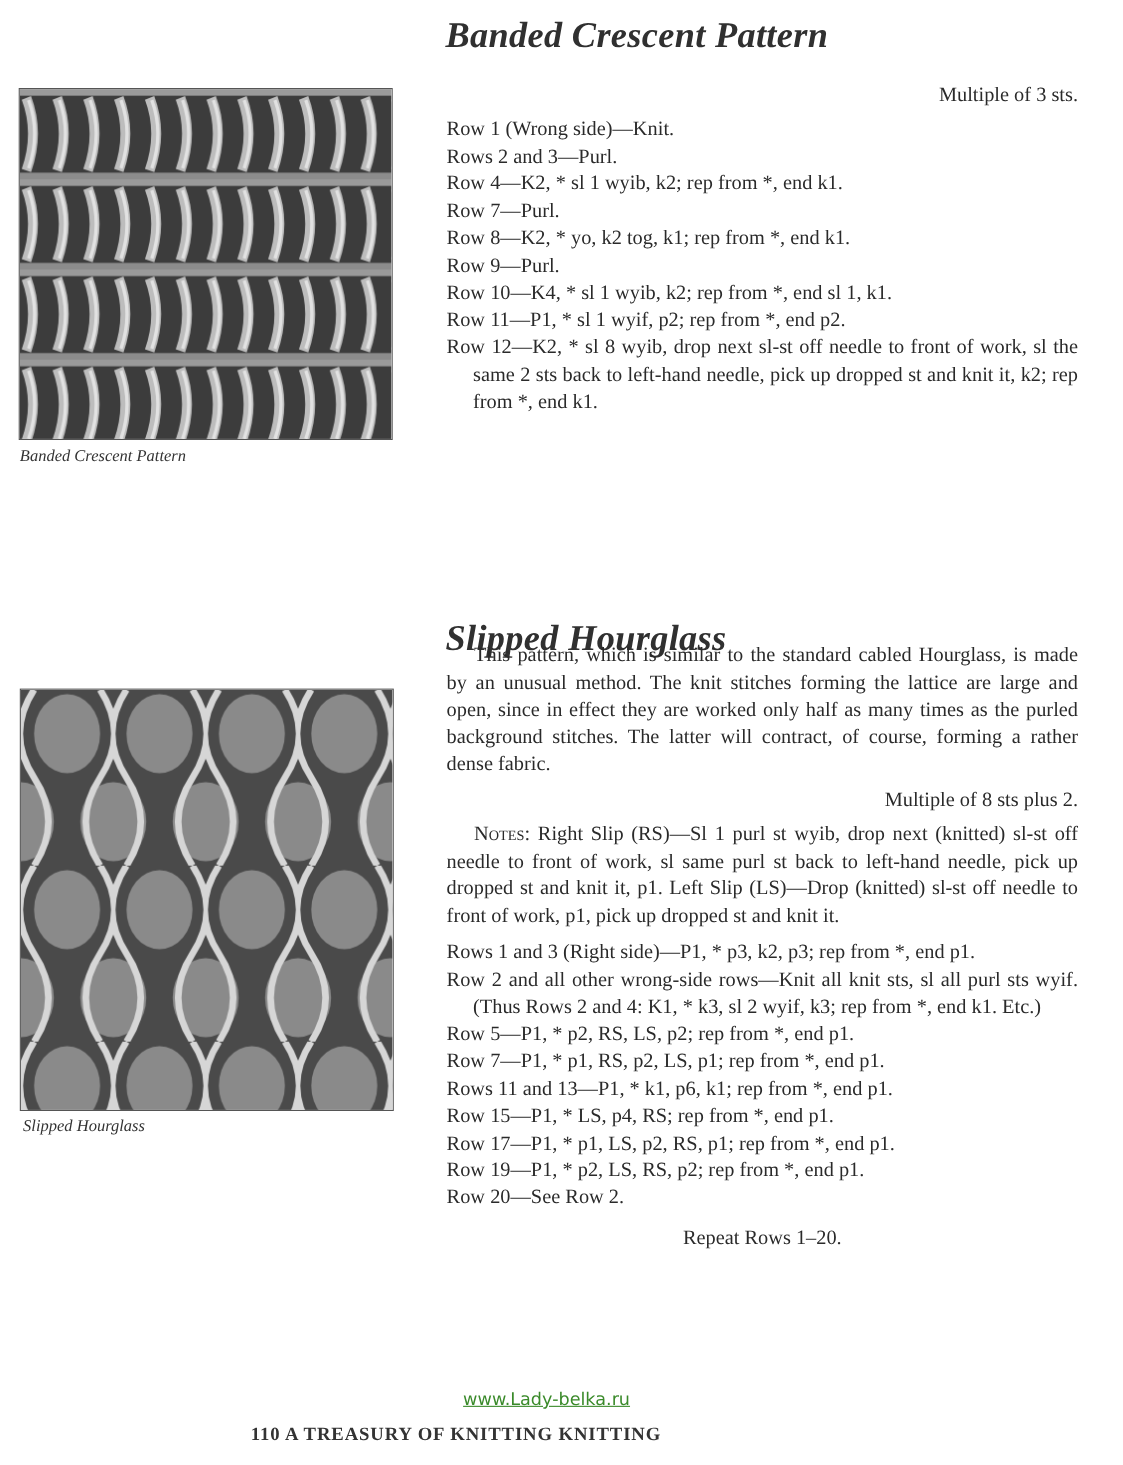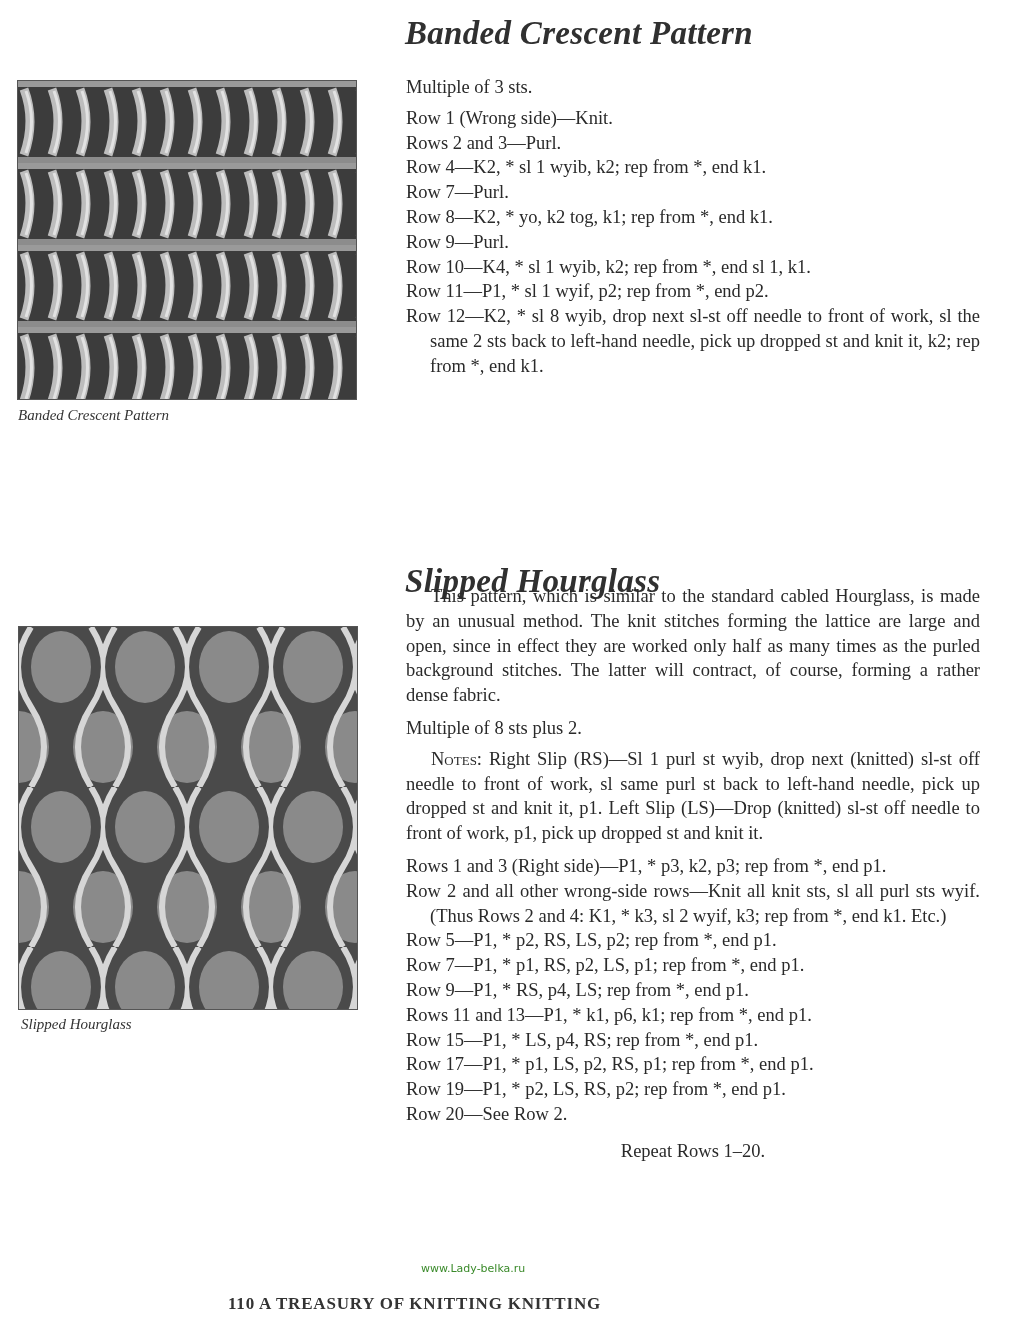--- a/index.html
+++ b/index.html
@@ -21,28 +21,28 @@
   .caption {
     position: absolute; font-style: italic; font-size: 15px; color: #333;
   }
   .c1 { left: 18px; top: 407px; }
   .c2 { left: 21px; top: 1016px; }
   .body-col {
     position: absolute; left: 406px; width: 574px; font-size: 18.5px; line-height: 24.8px;
   }
   .b1 { top: 75px; }
   .b2 { top: 584px; }
-  .center { text-align: left; margin: 0 0 6px 0; }
+  .center { text-align: right; margin: 0 0 6px 0; }
   .row { margin: 0; padding-left: 24px; text-indent: -24px; text-align: justify; }
   .para { margin: 0 0 8px 0; text-indent: 25px; text-align: justify; }
   .repeat { text-align: center; margin-top: 12px; }
   .sc { font-variant: small-caps; }
   .watermark {
     position: absolute; left: 421px; top: 1262px; font-family: "DejaVu Sans", sans-serif;
-    font-size: 11px; color: #3a8a2a;
+    font-size: 16px; color: #3a8a2a; text-decoration: underline;
   }
   .footer {
     position: absolute; top: 1294px; left: 228px; font-size: 17px; font-weight: bold;
     color: #333; letter-spacing: 0.8px;
   }
   .footer .pg { }
 </style>
 </head>
 <body>
 
@@ -97,21 +97,20 @@
 <div class="caption c2">Slipped Hourglass</div>
 
 <div class="body-col b2">
   <p class="para">This pattern, which is similar to the standard cabled Hourglass, is made by an unusual method. The knit stitches forming the lattice are large and open, since in effect they are worked only half as many times as the purled background stitches. The latter will contract, of course, forming a rather dense fabric.</p>
   <p class="center">Multiple of 8 sts plus 2.</p>
   <p class="para"><span class="sc">Notes:</span><span> Right Slip (RS)—Sl 1 purl st wyib, drop next (knitted) sl-st off needle to front of work, sl same purl st back to left-hand needle, pick up dropped st and knit it, p1. Left Slip (LS)—Drop (knitted) sl-st off needle to front of work, p1, pick up dropped st and knit it.</span></p>
   <p class="row">Rows 1 and 3 (Right side)—P1, * p3, k2, p3; rep from *, end p1.</p>
   <p class="row">Row 2 and all other wrong-side rows—Knit all knit sts, sl all purl sts wyif. (Thus Rows 2 and 4: K1, * k3, sl 2 wyif, k3; rep from *, end k1. Etc.)</p>
   <p class="row">Row 5—P1, * p2, RS, LS, p2; rep from *, end p1.</p>
   <p class="row">Row 7—P1, * p1, RS, p2, LS, p1; rep from *, end p1.</p>
-  <p class="row">Row 9—P1, * RS, p4, LS; rep from *, end p1.</p>
   <p class="row">Rows 11 and 13—P1, * k1, p6, k1; rep from *, end p1.</p>
   <p class="row">Row 15—P1, * LS, p4, RS; rep from *, end p1.</p>
   <p class="row">Row 17—P1, * p1, LS, p2, RS, p1; rep from *, end p1.</p>
   <p class="row">Row 19—P1, * p2, LS, RS, p2; rep from *, end p1.</p>
   <p class="row">Row 20—See Row 2.</p>
   <p class="center repeat">Repeat Rows 1–20.</p>
 </div>
 
 <div class="watermark">www.Lady-belka.ru</div>
 

